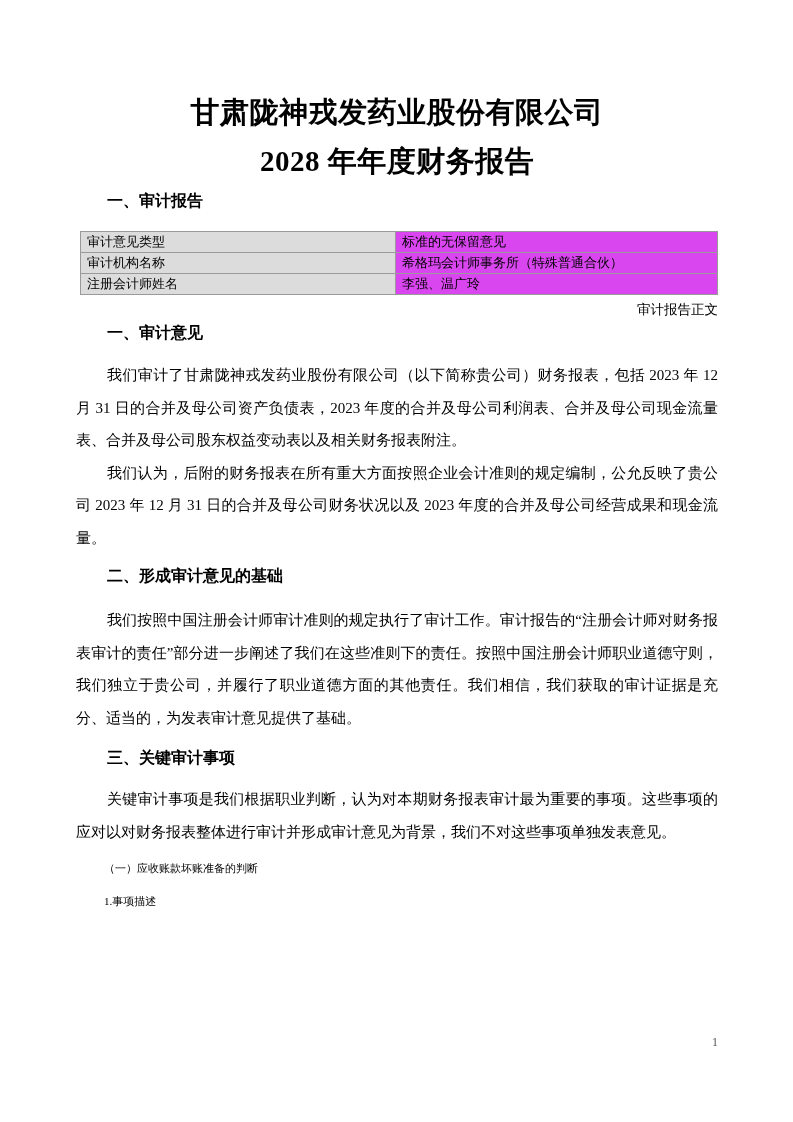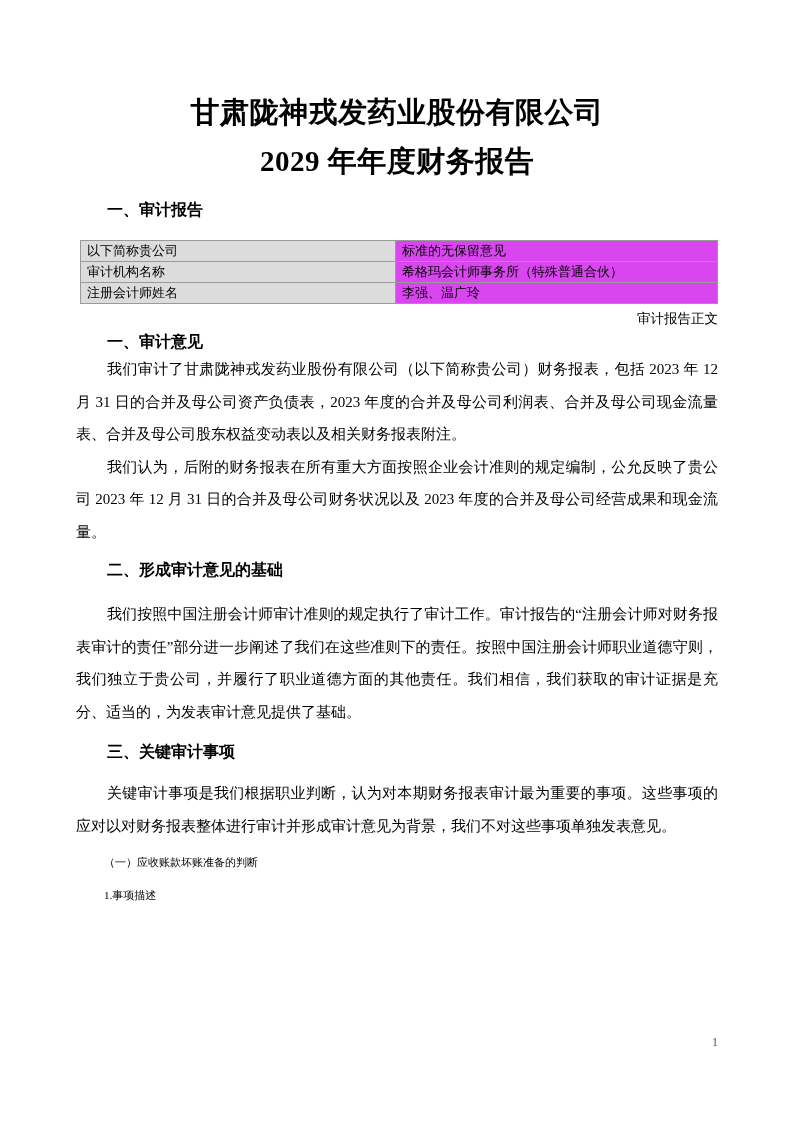--- a/index.html
+++ b/index.html
@@ -24,21 +24,21 @@
     text-align: center;
     letter-spacing: 0.5px;
   }
   .section-heading {
     font-family: "Liberation Sans", "DejaVu Sans", sans-serif;
     font-size: 16px;
     font-weight: bold;
     line-height: 22px;
     padding-left: 31px;
   }
-  .h-audit-report { margin-top: 13px; }
+  .h-audit-report { margin-top: 4px; }
   table.audit-info {
     margin-top: 19px;
     margin-left: 4px;
     width: 638px;
     border-collapse: collapse;
     table-layout: fixed;
     font-size: 13px;
   }
   table.audit-info td {
     border: 1px solid #9a9a9a;
@@ -58,21 +58,21 @@
   }
   .h-opinion { margin-top: 4px; }
   .h-basis   { margin-top: 11px; }
   .h-key     { margin-top: 13px; }
   p.body-para {
     font-size: 15px;
     line-height: 32.5px;
     text-align: justify;
     text-indent: 31px;
   }
-  .p-opinion-1 { }
+  .p-opinion-1 { margin-top: 15px; }
   .p-basis     { margin-top: 17px; }
   .p-key       { margin-top: 14px; }
   p.sub-item {
     font-size: 11px;
     line-height: 32.5px;
     text-indent: 28px;
   }
   .p-item-1 { margin-top: 4px; }
   .page-number {
     position: absolute;
@@ -82,28 +82,28 @@
     color: #555555;
   }
 </style>
 </head>
 <body>
 
 <div class="page">
   <div class="content">
 
     <div class="doc-title">甘肃陇神戎发药业股份有限公司</div>
-    <div class="doc-title">2029 年年度财务报告</div>
+    <div class="doc-title">2028 年年度财务报告</div>
 
     <div class="section-heading h-audit-report">一、审计报告</div>
 
     <table class="audit-info">
       <tbody>
         <tr>
-          <td class="info-label">以下简称贵公司</td>
+          <td class="info-label">审计意见类型</td>
           <td class="info-value">标准的无保留意见</td>
         </tr>
         <tr>
           <td class="info-label">审计机构名称</td>
           <td class="info-value">希格玛会计师事务所（特殊普通合伙）</td>
         </tr>
         <tr>
           <td class="info-label">注册会计师姓名</td>
           <td class="info-value">李强、温广玲</td>
         </tr>

